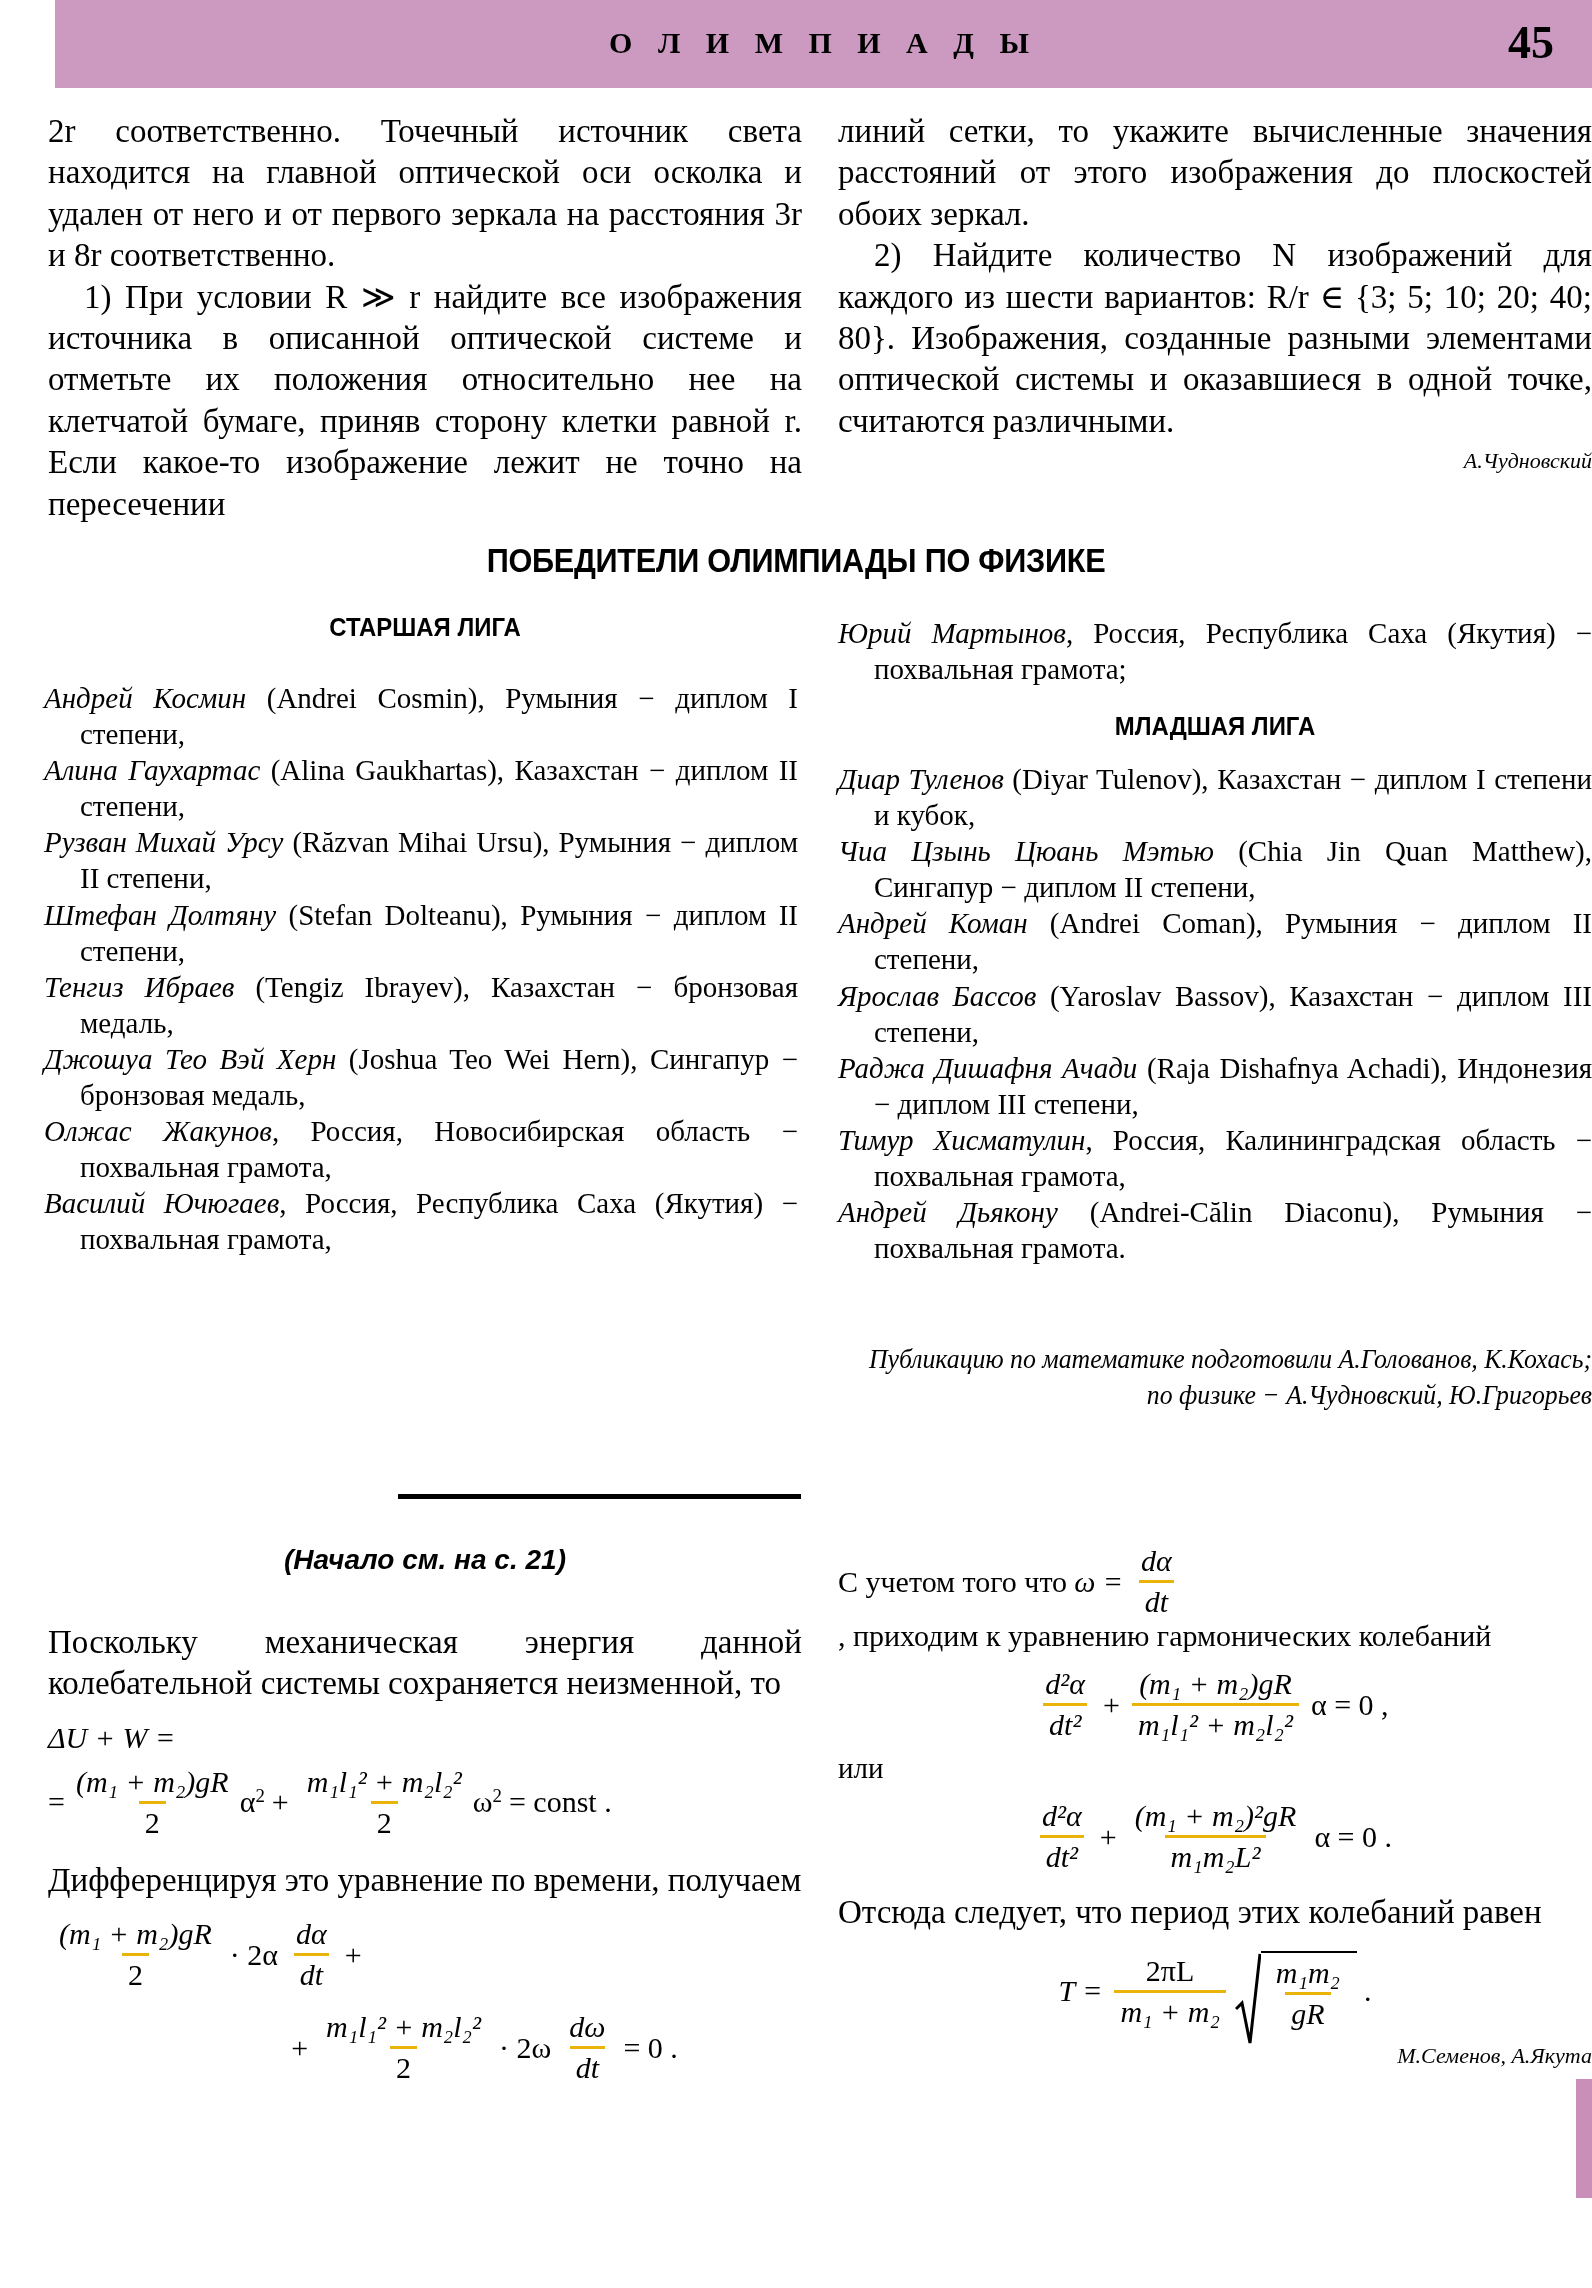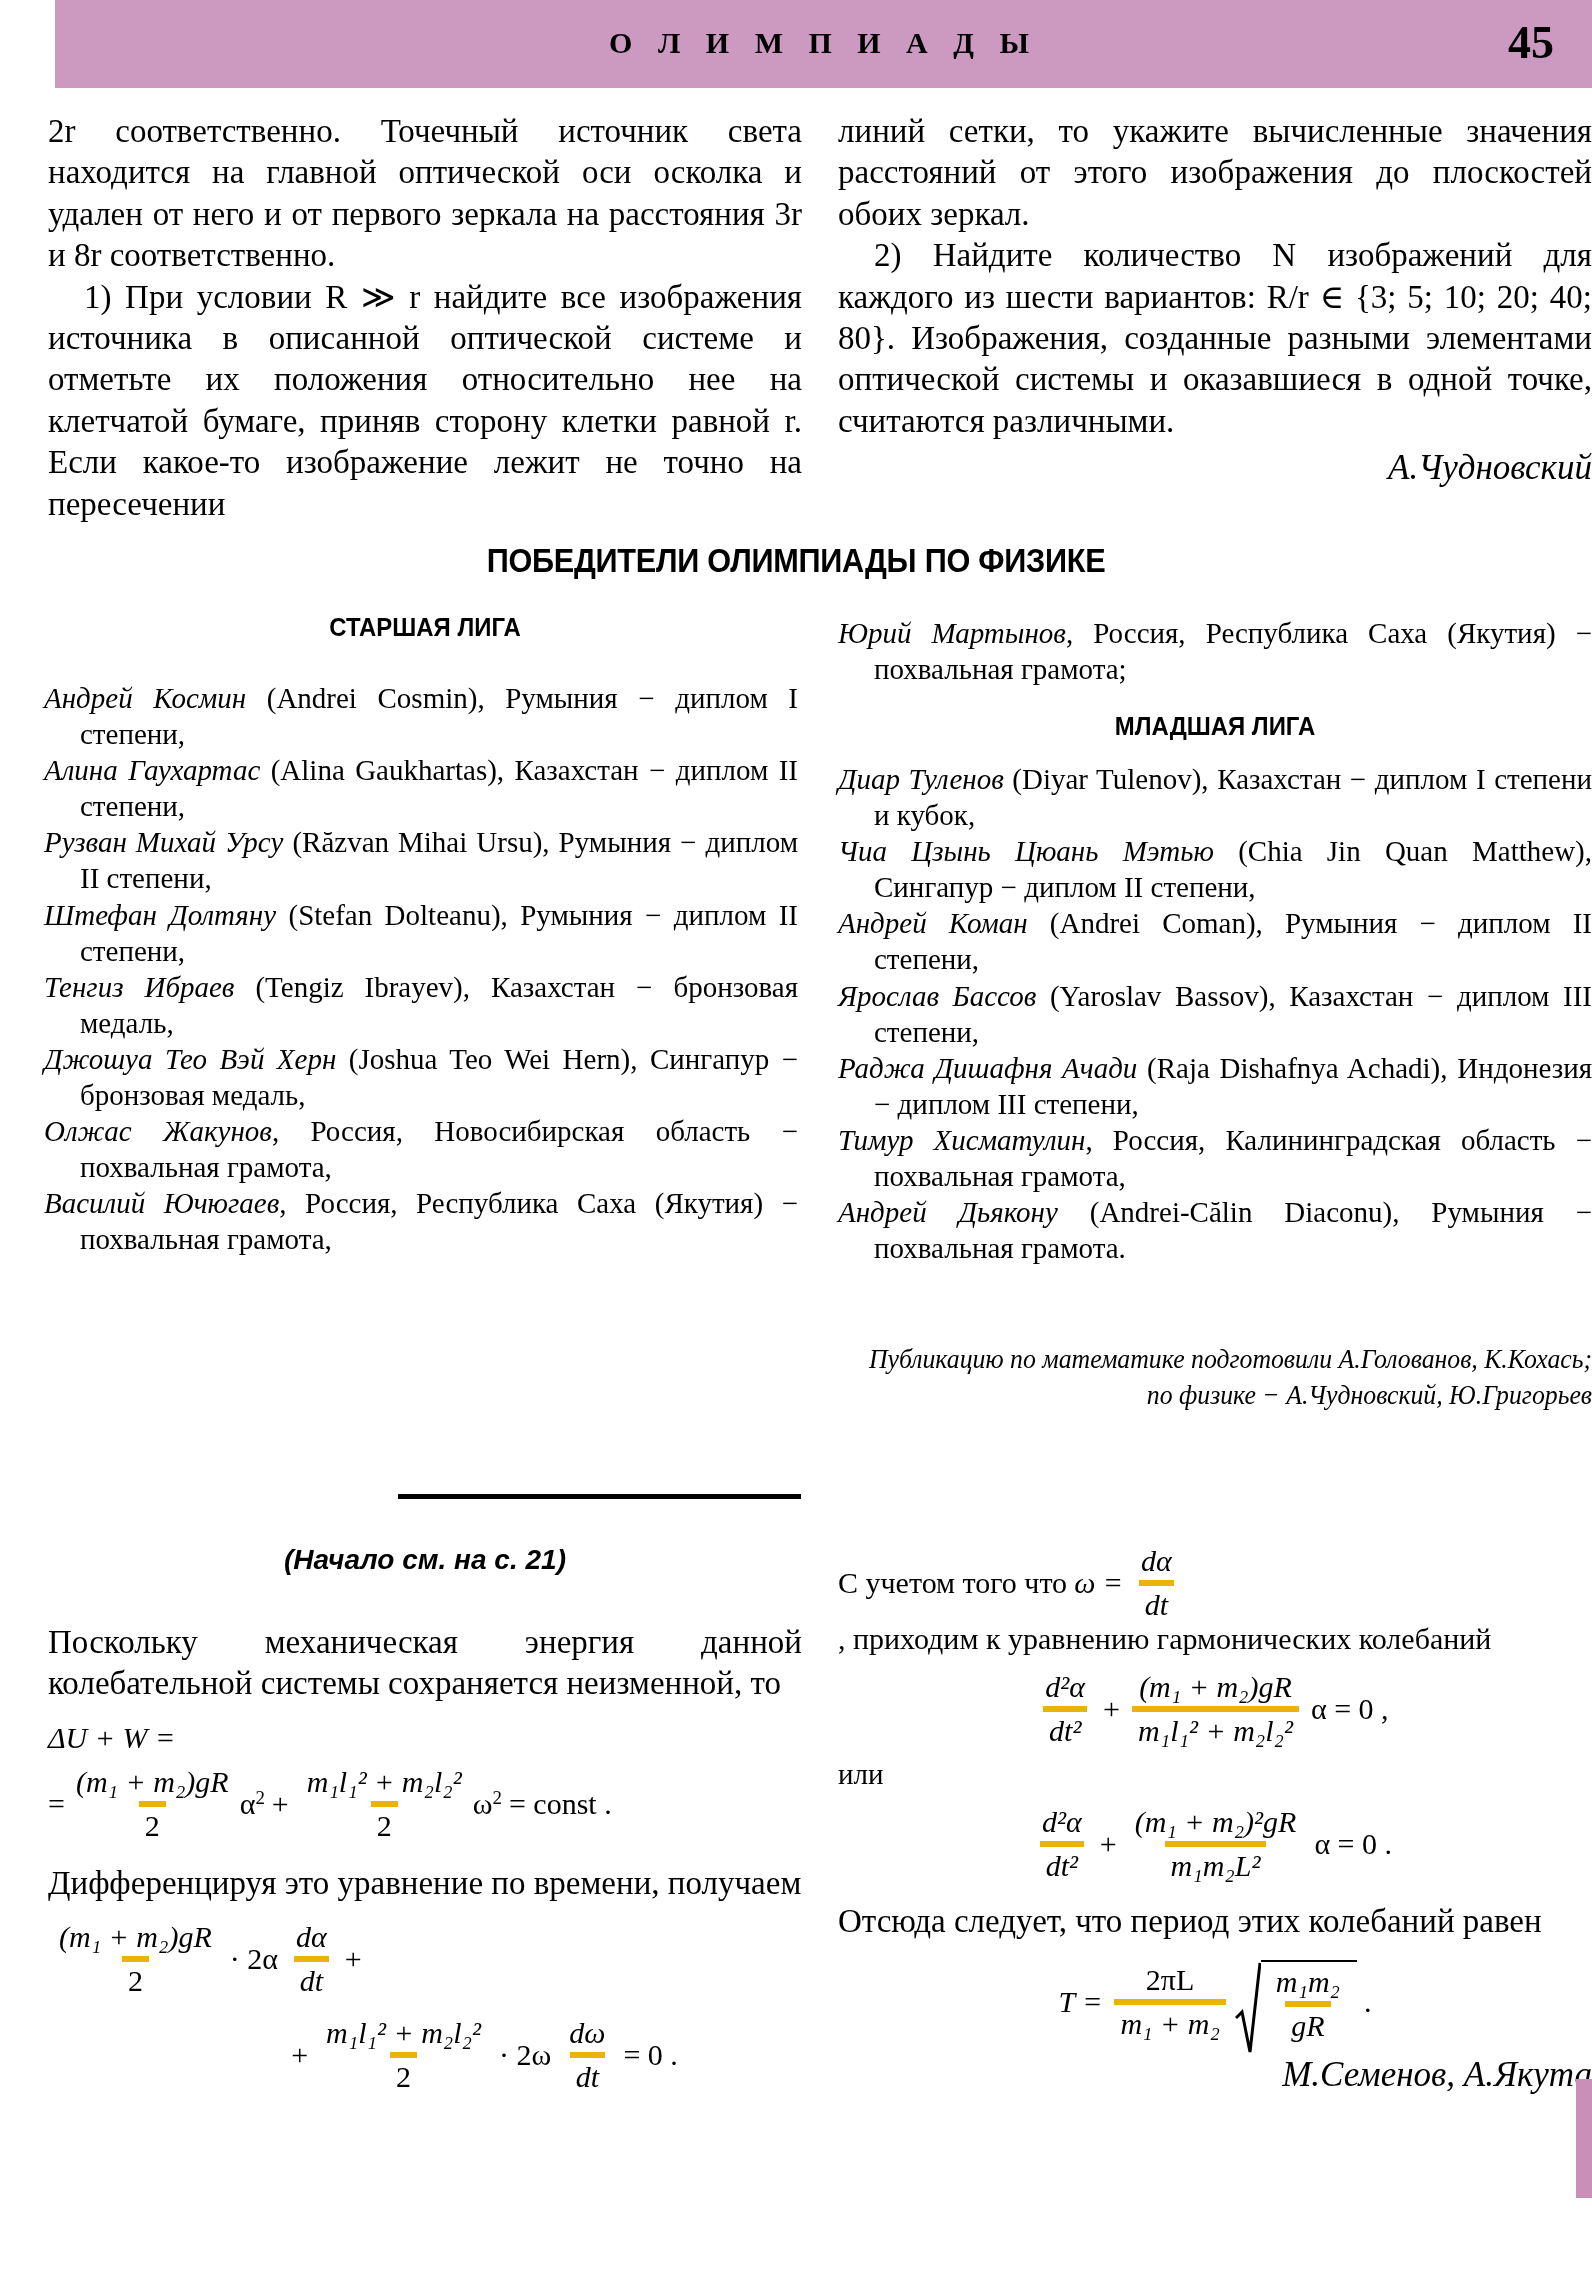--- a/index.html
+++ b/index.html
@@ -64,21 +64,21 @@
   }
   .entry .nm { font-style:italic; }
 
   .credits {
     font-style:italic; font-size:28px; line-height:1.28;
     text-align:right;
     font-family:"Liberation Serif","DejaVu Serif",serif;
     transform:scaleX(0.92); transform-origin:right center;
   }
   .author-line {
-    text-align:right; font-style:italic; font-size:35px;
+    text-align:right; font-style:italic; font-size:22px;
     font-family:"Liberation Serif","DejaVu Serif",serif;
   }
 
   .rule {
     position:absolute; height:5px; background:#000;
   }
 
   .contd {
     font-family:"Liberation Sans","DejaVu Sans",sans-serif;
     font-style:italic; font-weight:600; font-size:28px;
@@ -87,21 +87,21 @@
 
   
   .mrow { display:flex; align-items:center; justify-content:center;
           font-size:30px; font-family:"Liberation Serif","DejaVu Serif",serif; }
   .mrow.left { justify-content:flex-start; }
   .mi { font-style:italic; }
   .mn { font-style:normal; }
   .frac { display:inline-flex; flex-direction:column; align-items:center;
           vertical-align:middle; margin:0 5px; }
   .frac > .num { padding:0 6px 2px 6px; }
-  .frac > .den { padding:2px 6px 0 6px; border-top:6px solid #eab308; }
+  .frac > .den { padding:2px 6px 0 6px; border-top:3px solid #eab308; }
   sup { font-size:0.63em; vertical-align:0.55em; font-style:normal;}
   .sqrt { display:inline-flex; align-items:stretch; margin-left:4px; }
   .sqrt .radical { font-size:1px; width:26px; position:relative; }
   .sqrt .radical svg { position:absolute; left:0; top:0; }
   .sqrt .rad-body { border-top:2.5px solid #000; padding:3px 6px 0 4px; }
   .op { padding:0 7px; }
 </style>
 </head>
 <body>
 

